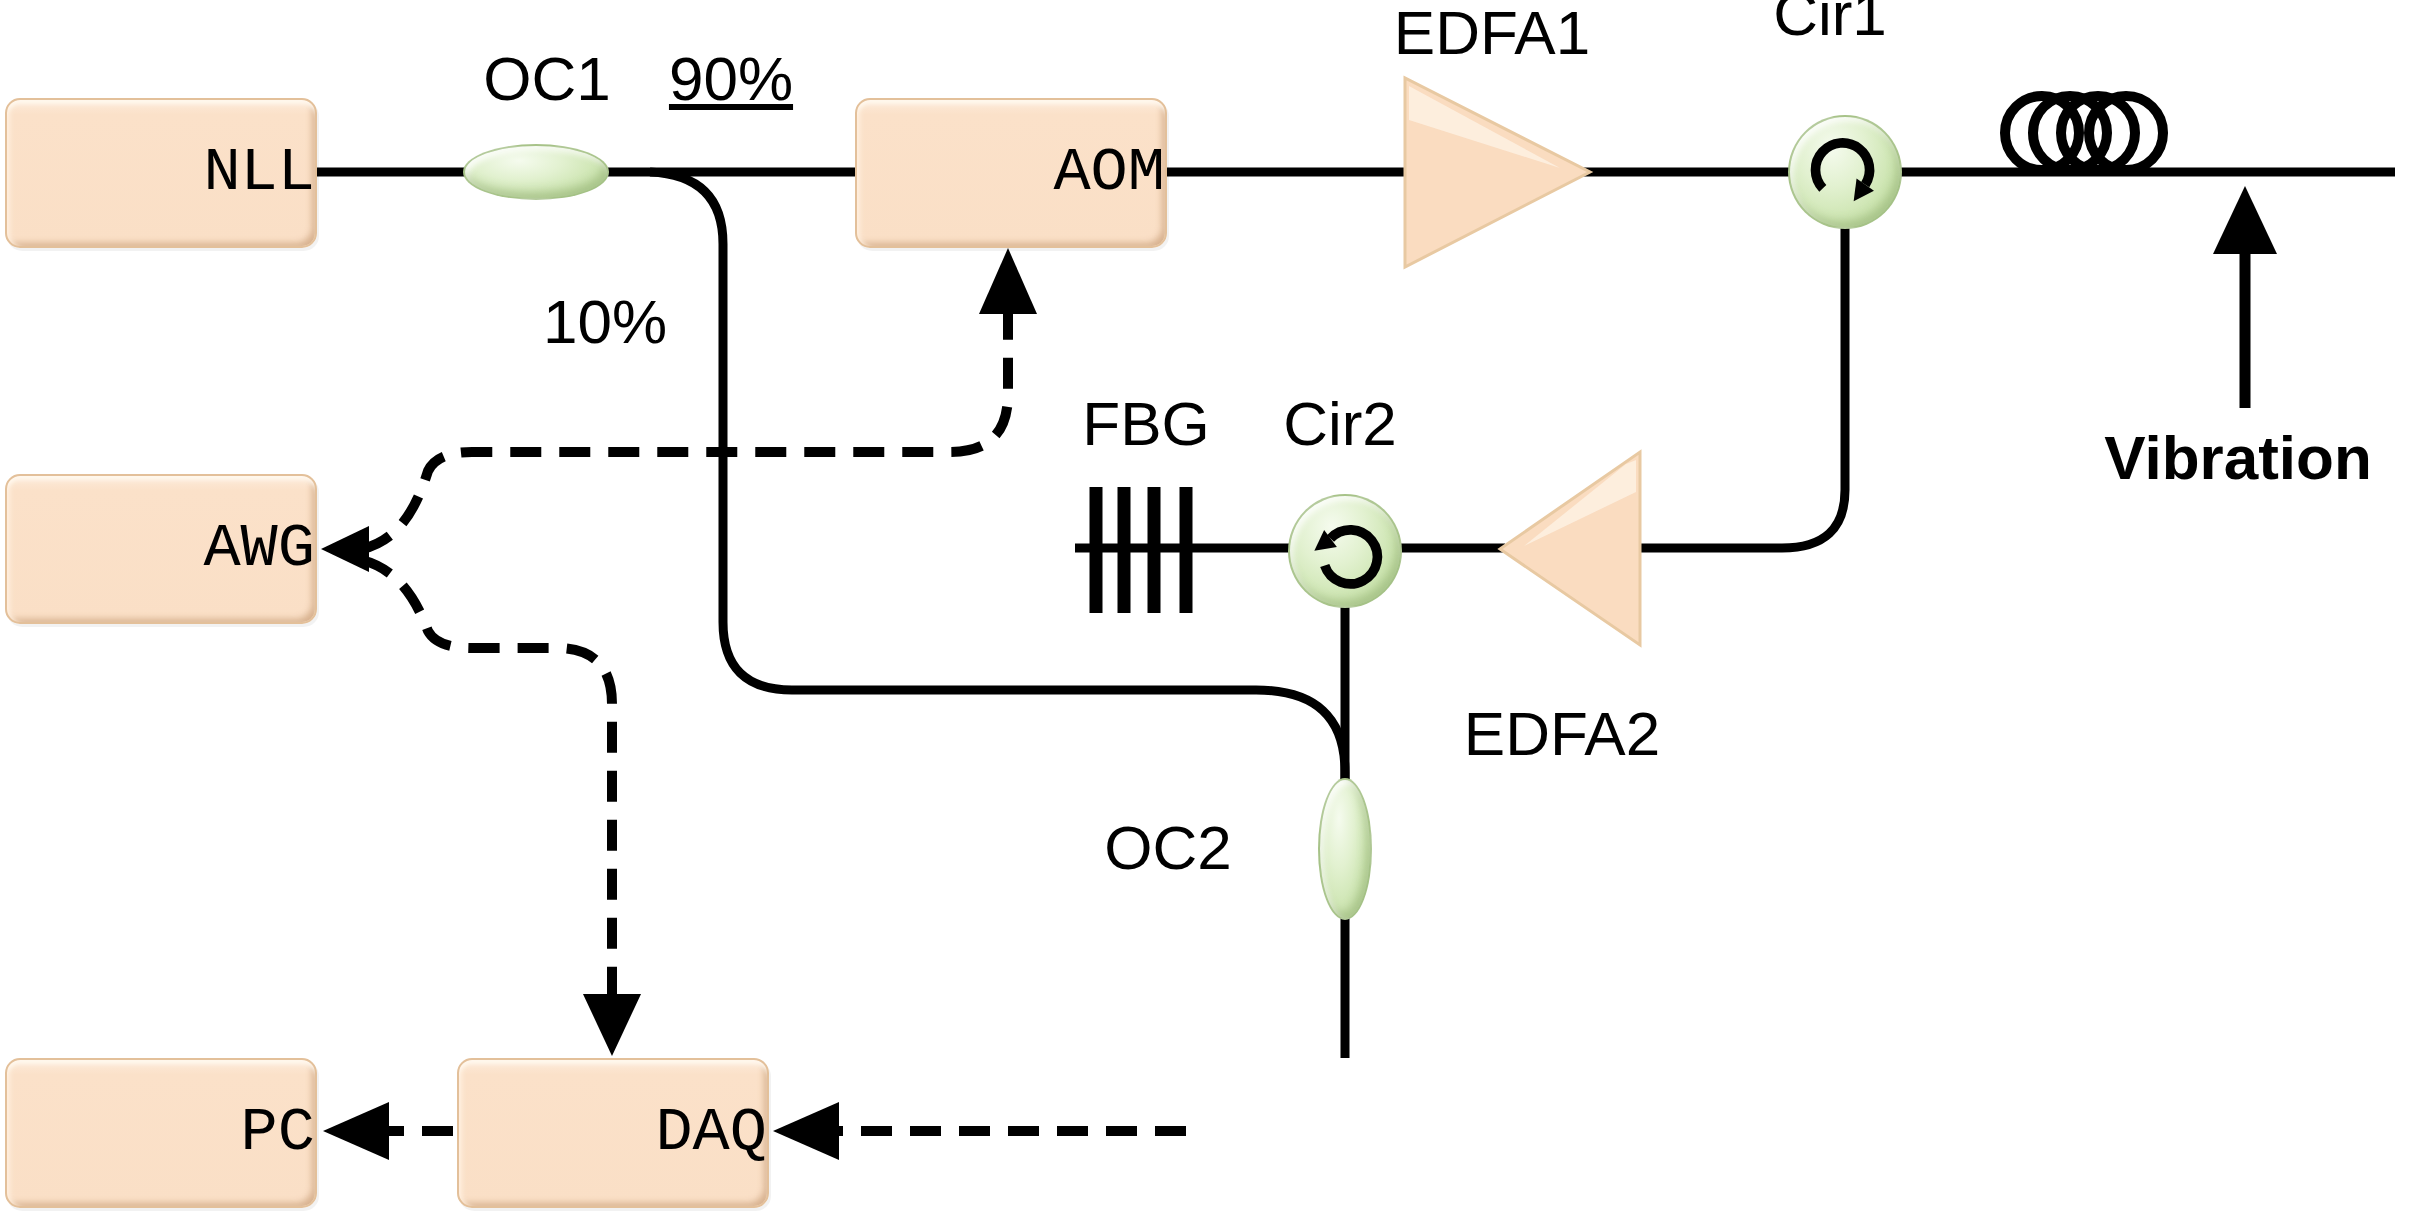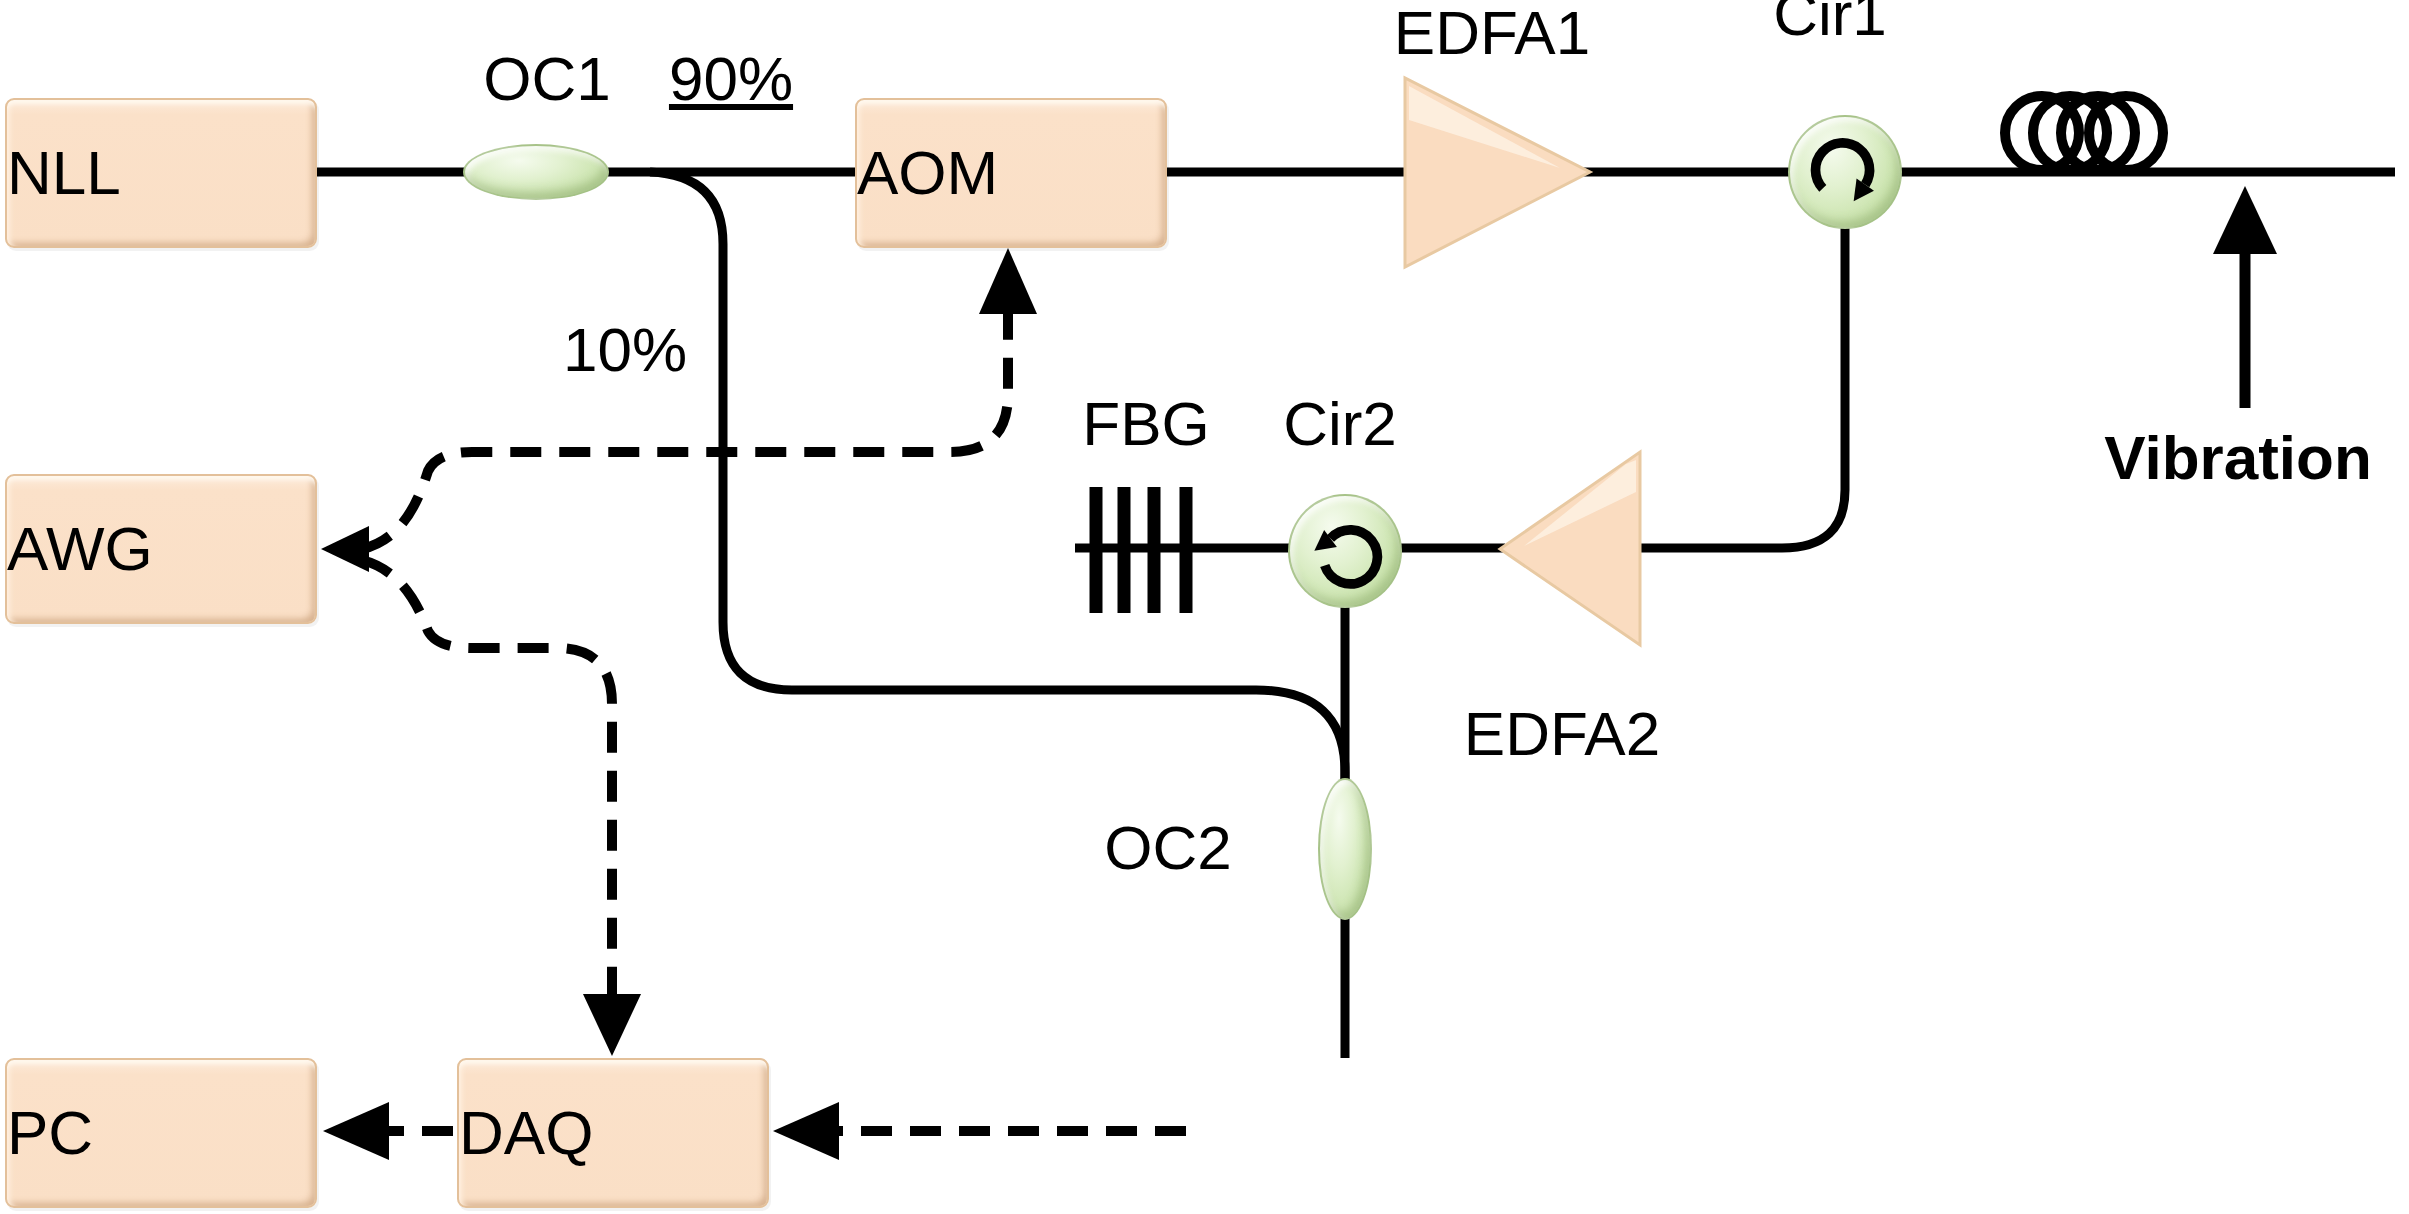--- a/index.html
+++ b/index.html
@@ -4,26 +4,26 @@
 <style>
   html,body{margin:0;padding:0;background:#ffffff;}
   #stage{
     position:relative;width:2409px;height:1214px;background:#ffffff;overflow:hidden;
     font-family:"Liberation Sans", sans-serif;color:#000;
   }
   #wires{position:absolute;left:0;top:0;width:2409px;height:1214px;}
   .box{
     position:absolute;width:312px;height:150px;box-sizing:border-box;
     background:linear-gradient(180deg,#FDEBDA 0%,#FBE1C9 10%,#FADFC6 100%);
-    border:2px solid #E3C09A;border-radius:9px;
+    border:2px solid #E3C09A;border-radius:15px;
     box-shadow:inset 0 6px 4px -2px #FFF8EE,
                inset 6px 0 5px -3px #FFEFDE,
                inset -6px -6px 6px -3px rgba(176,124,77,0.45),
                2px 3px 0 rgba(0,0,0,0.05);
-    display:flex;align-items:center;justify-content:flex-start;
+    display:flex;align-items:center;justify-content:flex-end;font-family:Liberation Mono, monospace;
   }
   .box span{font-size:62px;line-height:1;}
   .lbl{
     position:absolute;transform:translate(-50%,-50%);
     font-size:62px;line-height:1;white-space:nowrap;
   }
   .green{
     position:absolute;border-radius:50%;box-sizing:border-box;
     background:radial-gradient(ellipse at 38% 28%, #F5FBEE 0%, #E2F1D0 35%, #C8E2AA 72%, #AFD392 100%);
     border:2px solid rgba(140,170,110,0.55);
@@ -110,21 +110,21 @@
   </div>
   <div class="green circulator" style="left:1288px;top:494px;width:114px;height:114px;">
     <svg viewBox="0 0 114 114">
       <path d="M36 72 A28 28 0 1 0 42 44" stroke="#000" stroke-width="10" fill="none"></path>
       <polygon points="0,-11 21,0 0,11" transform="translate(42,44) rotate(143)" fill="#000"></polygon>
     </svg>
   </div>
 
   <span class="lbl" style="left:547px;top:79px;">OC1</span>
   <span class="lbl" style="left:731px;top:79px;text-decoration:underline;">90%</span>
-  <span class="lbl" style="left:625px;top:322px;margin-top:28px;">10%</span>
+  <span class="lbl" style="left:605px;top:322px;">10%</span>
   <span class="lbl" style="left:1492px;top:33px;">EDFA1</span>
   <span class="lbl" style="left:1830px;top:14px;">Cir1</span>
   <span class="lbl" style="left:2238px;top:458px;font-weight:bold;">Vibration</span>
   <span class="lbl" style="left:1146px;top:424px;">FBG</span>
   <span class="lbl" style="left:1340px;top:424px;">Cir2</span>
   <span class="lbl" style="left:1562px;top:734px;">EDFA2</span>
   <span class="lbl" style="left:1168px;top:848px;">OC2</span>
 
 </div>
 

